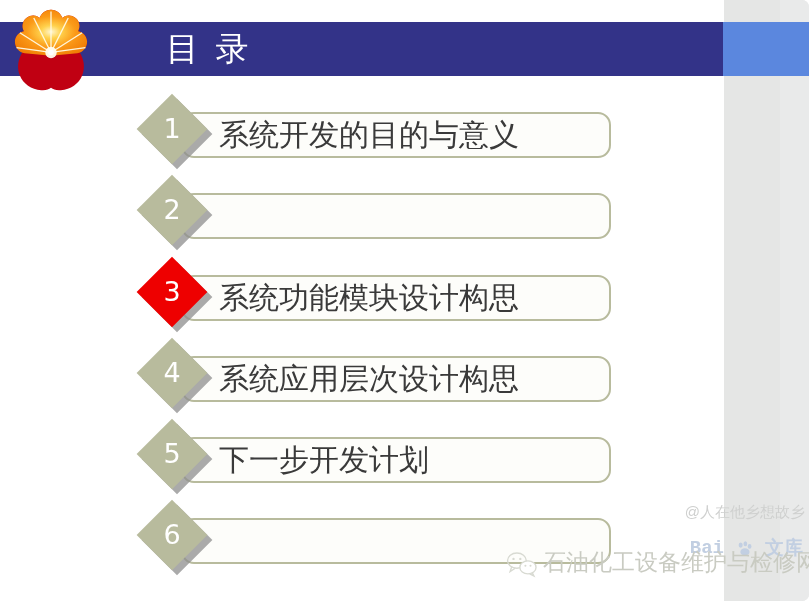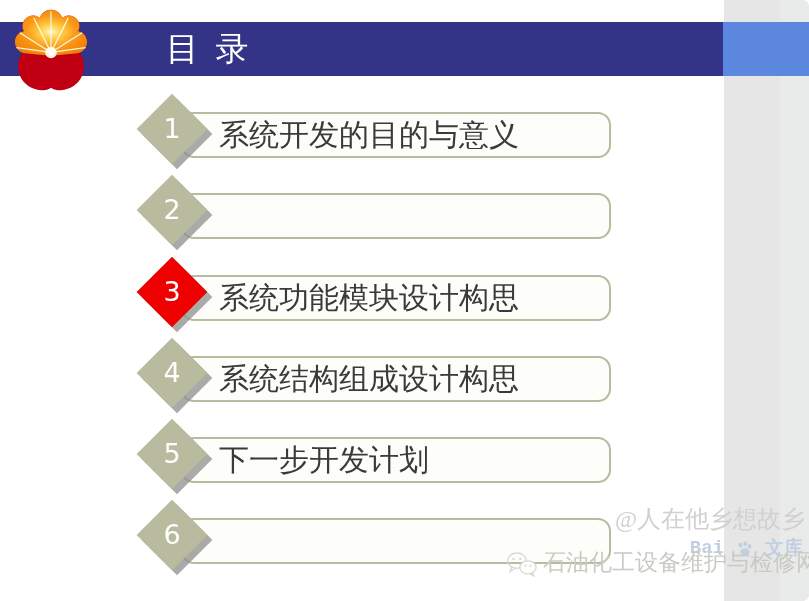--- a/index.html
+++ b/index.html
@@ -148,24 +148,24 @@
     color: #ffffff;
     font-size: 27px;
     font-family: "DejaVu Sans", "Liberation Sans", sans-serif;
   }
 
   
   .wm-nickname {
     position: absolute;
     right: 4px;
     top: 503px;
-    font-size: 24px;
+    font-size: 15px;
     color: #cfd0cf;
     white-space: nowrap;
-    font-family: Liberation Serif, serif;
+    font-family: Liberation Sans, sans-serif;
   }
   .wm-baidu {
     position: absolute;
     right: 6px;
     top: 535px;
     display: flex;
     align-items: center;
     gap: 12px;
     color: #c2cfe2;
     font-size: 19px;
@@ -287,21 +287,21 @@
       <div class="toc-diamond active"></div>
       <div class="toc-number">3</div>
       <div class="toc-label">系统功能模块设计构思</div>
     </div>
 
     <div class="toc-item" style="top:343px">
       <div class="toc-bar"></div>
       <div class="toc-diamond-shadow"></div>
       <div class="toc-diamond"></div>
       <div class="toc-number">4</div>
-      <div class="toc-label">系统结构组成设计构思</div>
+      <div class="toc-label">系统应用层次设计构思</div>
     </div>
 
     <div class="toc-item" style="top:424px">
       <div class="toc-bar"></div>
       <div class="toc-diamond-shadow"></div>
       <div class="toc-diamond"></div>
       <div class="toc-number">5</div>
       <div class="toc-label">下一步开发计划</div>
     </div>
 

